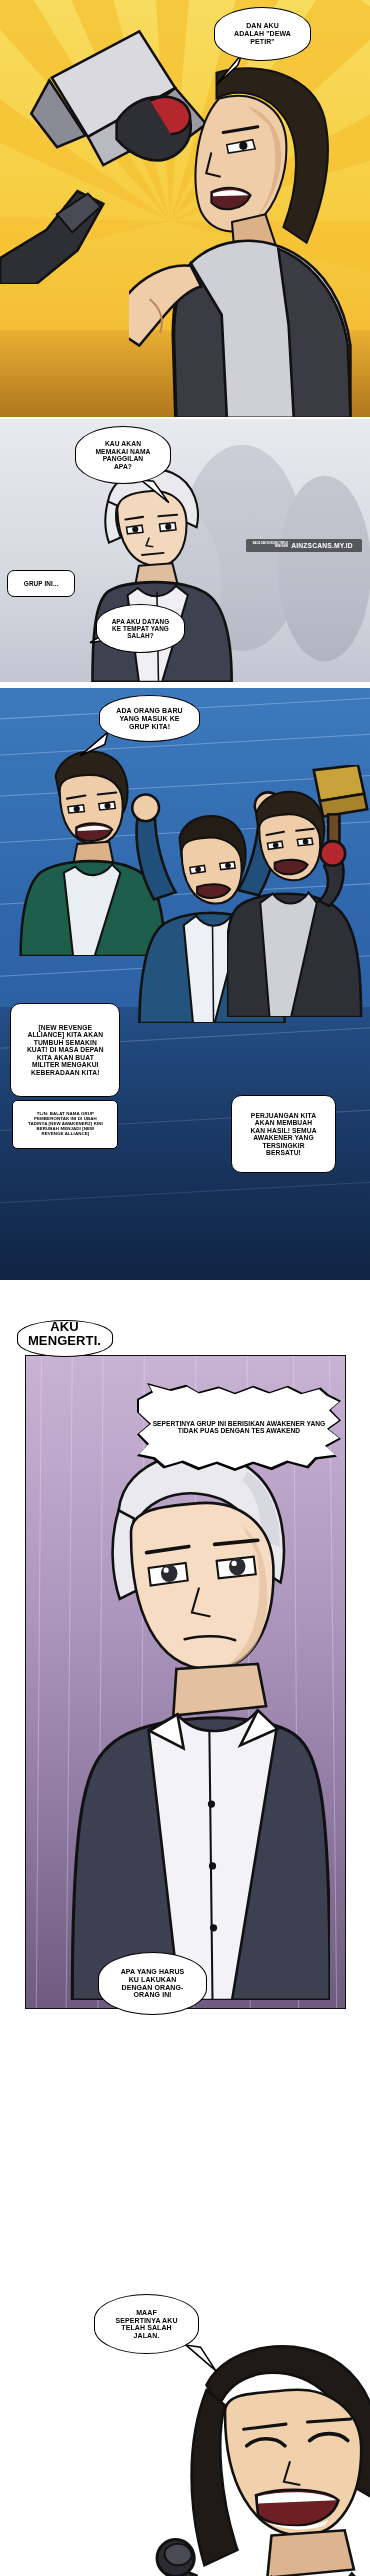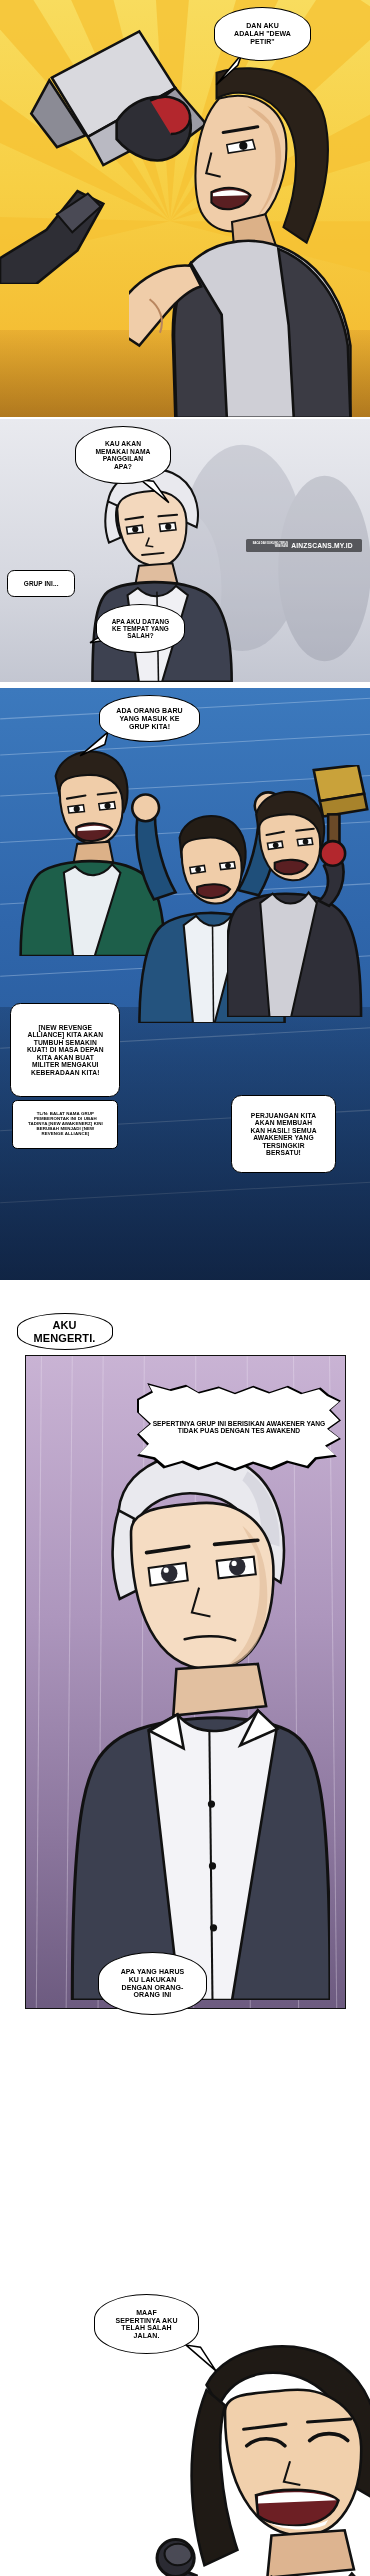--- a/index.html
+++ b/index.html
@@ -370,21 +370,21 @@
 AWAKENER YANG
 TERSINGKIR
 BERSATU!</span>
     </div>
   </div>
 
   <div class="panel" style="left:0; top:1287px; width:371px; height:835px; background:#ffffff;">
 
     <div style="position:absolute;left:0;top:0;width:371px;height:62px;background:#fff;"></div>
 
-    <div class="bubble" style="left:16.5px; top:26px; width:96px; height:37px; font-size:11px;">
+    <div class="bubble" style="left:16.5px; top:33px; width:96px; height:37px; font-size:13px;align-items:flex-end;">
       <span class="txt">AKU MENGERTI.</span>
     </div>
 
     <div style="position:absolute;left:25px;top:68px;width:321px;height:654px;border:1.5px solid #111;overflow:hidden;background:linear-gradient(180deg,#c9b3d4 0%,#ad96bd 40%,#8a759c 75%,#6d5b80 100%);">
 
       <svg width="321" height="654" style="position:absolute;left:0;top:0;opacity:0.35;" viewBox="0 0 624 1270">
         <g stroke="#efe6f4" stroke-width="2">
           <line x1="30" y1="0" x2="20" y2="1270"></line>
           <line x1="90" y1="0" x2="78" y2="1270"></line>
           <line x1="150" y1="0" x2="140" y2="1270"></line>

